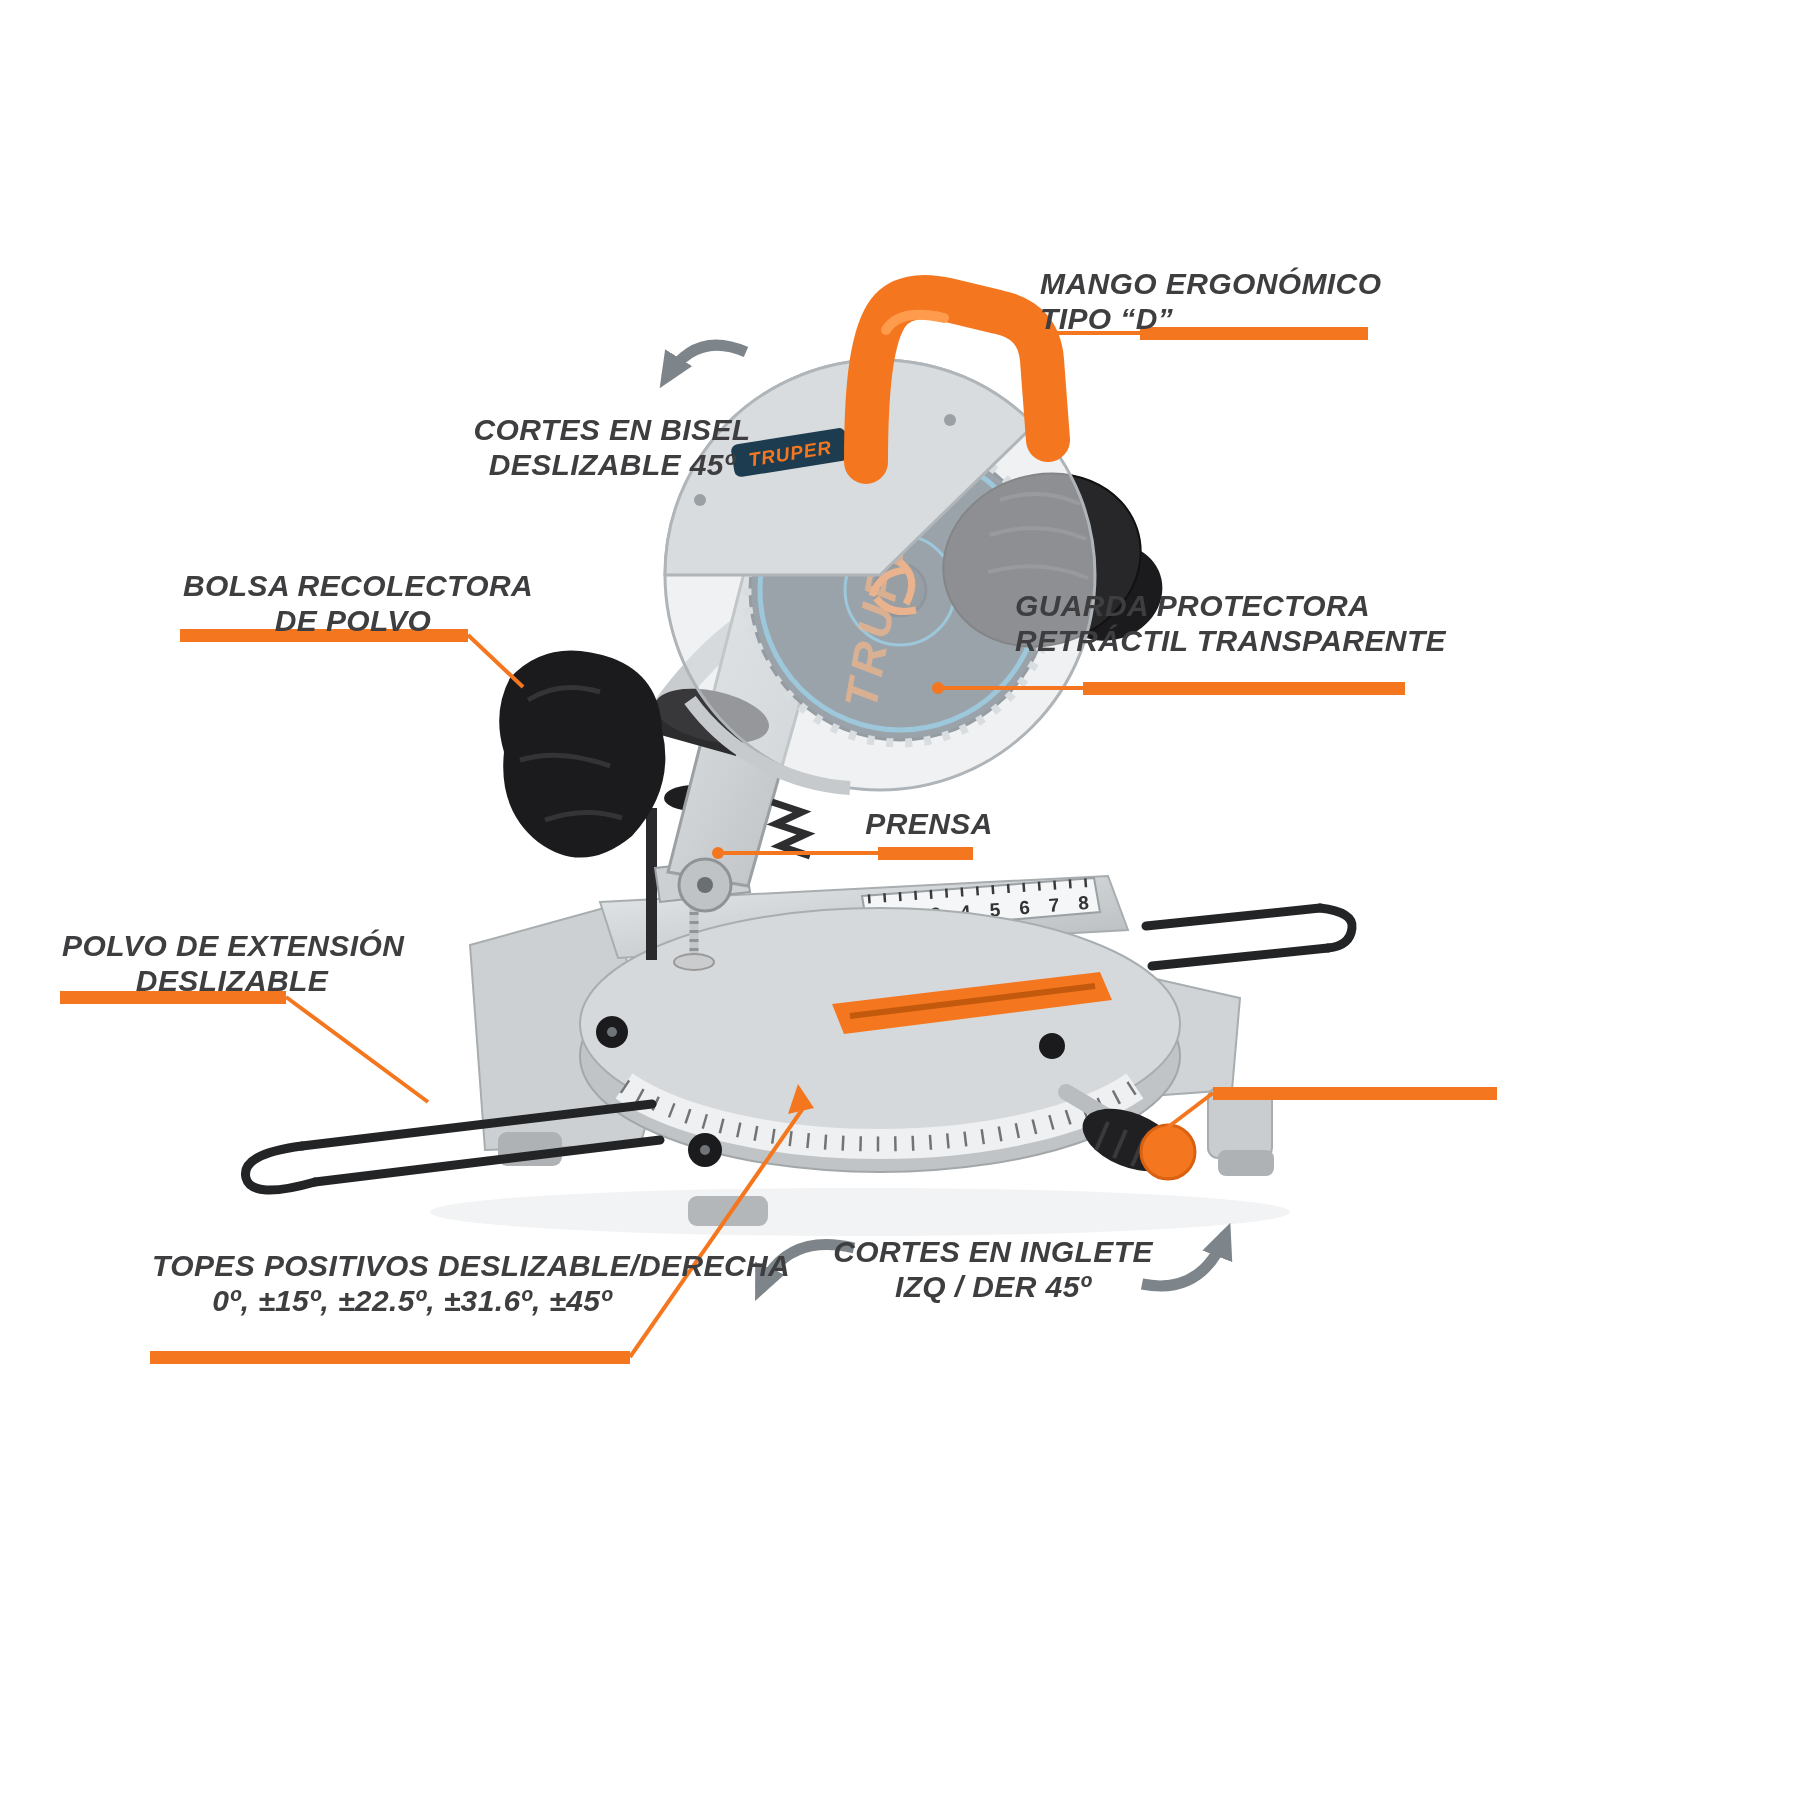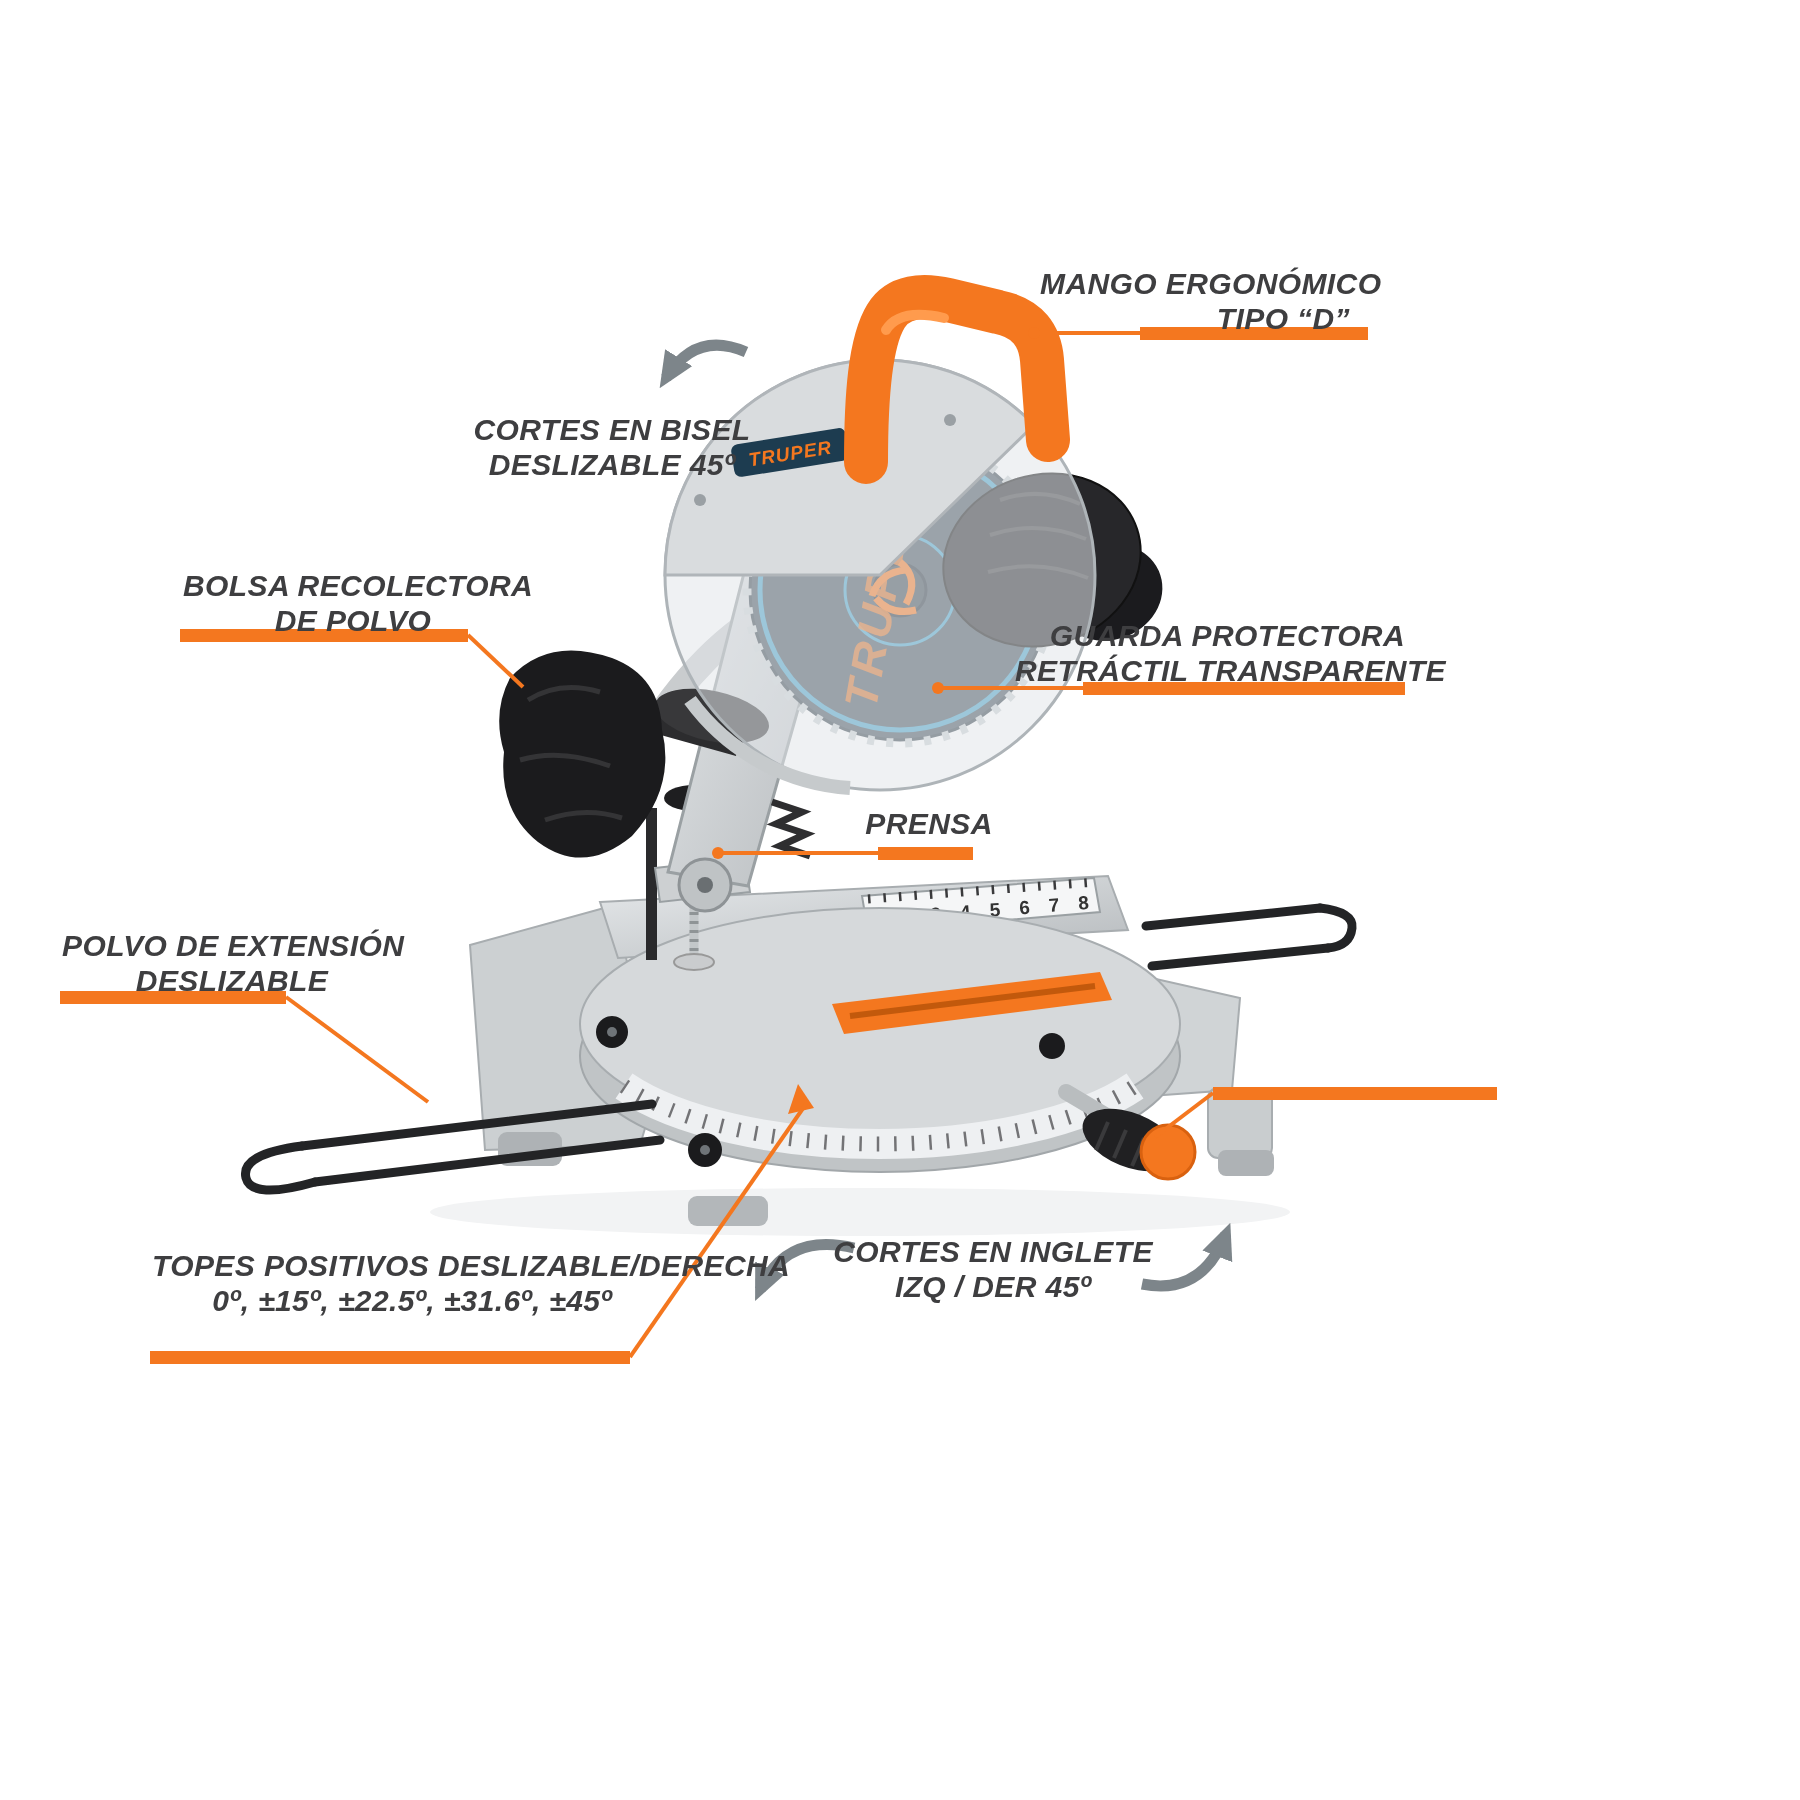--- a/index.html
+++ b/index.html
@@ -2,21 +2,21 @@
 <html><head>
 <meta charset="utf-8">
 <style>
   html,body{margin:0;padding:0;background:#ffffff;}
   #canvas{position:relative;width:1800px;height:1800px;background:#ffffff;overflow:hidden;
           font-family:"Liberation Sans",sans-serif;}
   #art{position:absolute;left:0;top:0;}
   .lbl{position:absolute;font-style:italic;font-weight:700;font-size:30px;line-height:35px;
        color:#3e3e40;letter-spacing:.4px;white-space:nowrap;}
   .lbl .ln{display:block;}
-  .right{text-align:right;}
+  .right{}
   .center{text-align:center;}
   .left{text-align:center;}
 </style>
 </head>
 <body>
 
 <div id="canvas">
 
 <svg id="art" width="1800" height="1800" viewBox="0 0 1800 1800">
   <defs>
@@ -188,21 +188,21 @@
   <div class="lbl center" style="left:452px;top:412px;width:320px;">
     <span class="ln">CORTES EN BISEL</span>
     <span class="ln">DESLIZABLE 45º</span>
   </div>
 
   <div class="lbl left" style="left:183px;top:568px;width:340px;">
     <span class="ln">BOLSA RECOLECTORA</span>
     <span class="ln">DE POLVO</span>
   </div>
 
-  <div class="lbl right" style="left:1015px;top:618px;width:390px;">
+  <div class="lbl right" style="left:1015px;top:588px;width:390px;">
     <span class="ln">GUARDA PROTECTORA</span>
     <span class="ln">RETRÁCTIL TRANSPARENTE</span>
   </div>
 
   <div class="lbl center" style="left:829px;top:806px;width:200px;">
     <span class="ln">PRENSA</span>
   </div>
 
   <div class="lbl left" style="left:62px;top:928px;width:340px;">
     <span class="ln">POLVO DE EXTENSIÓN</span>

